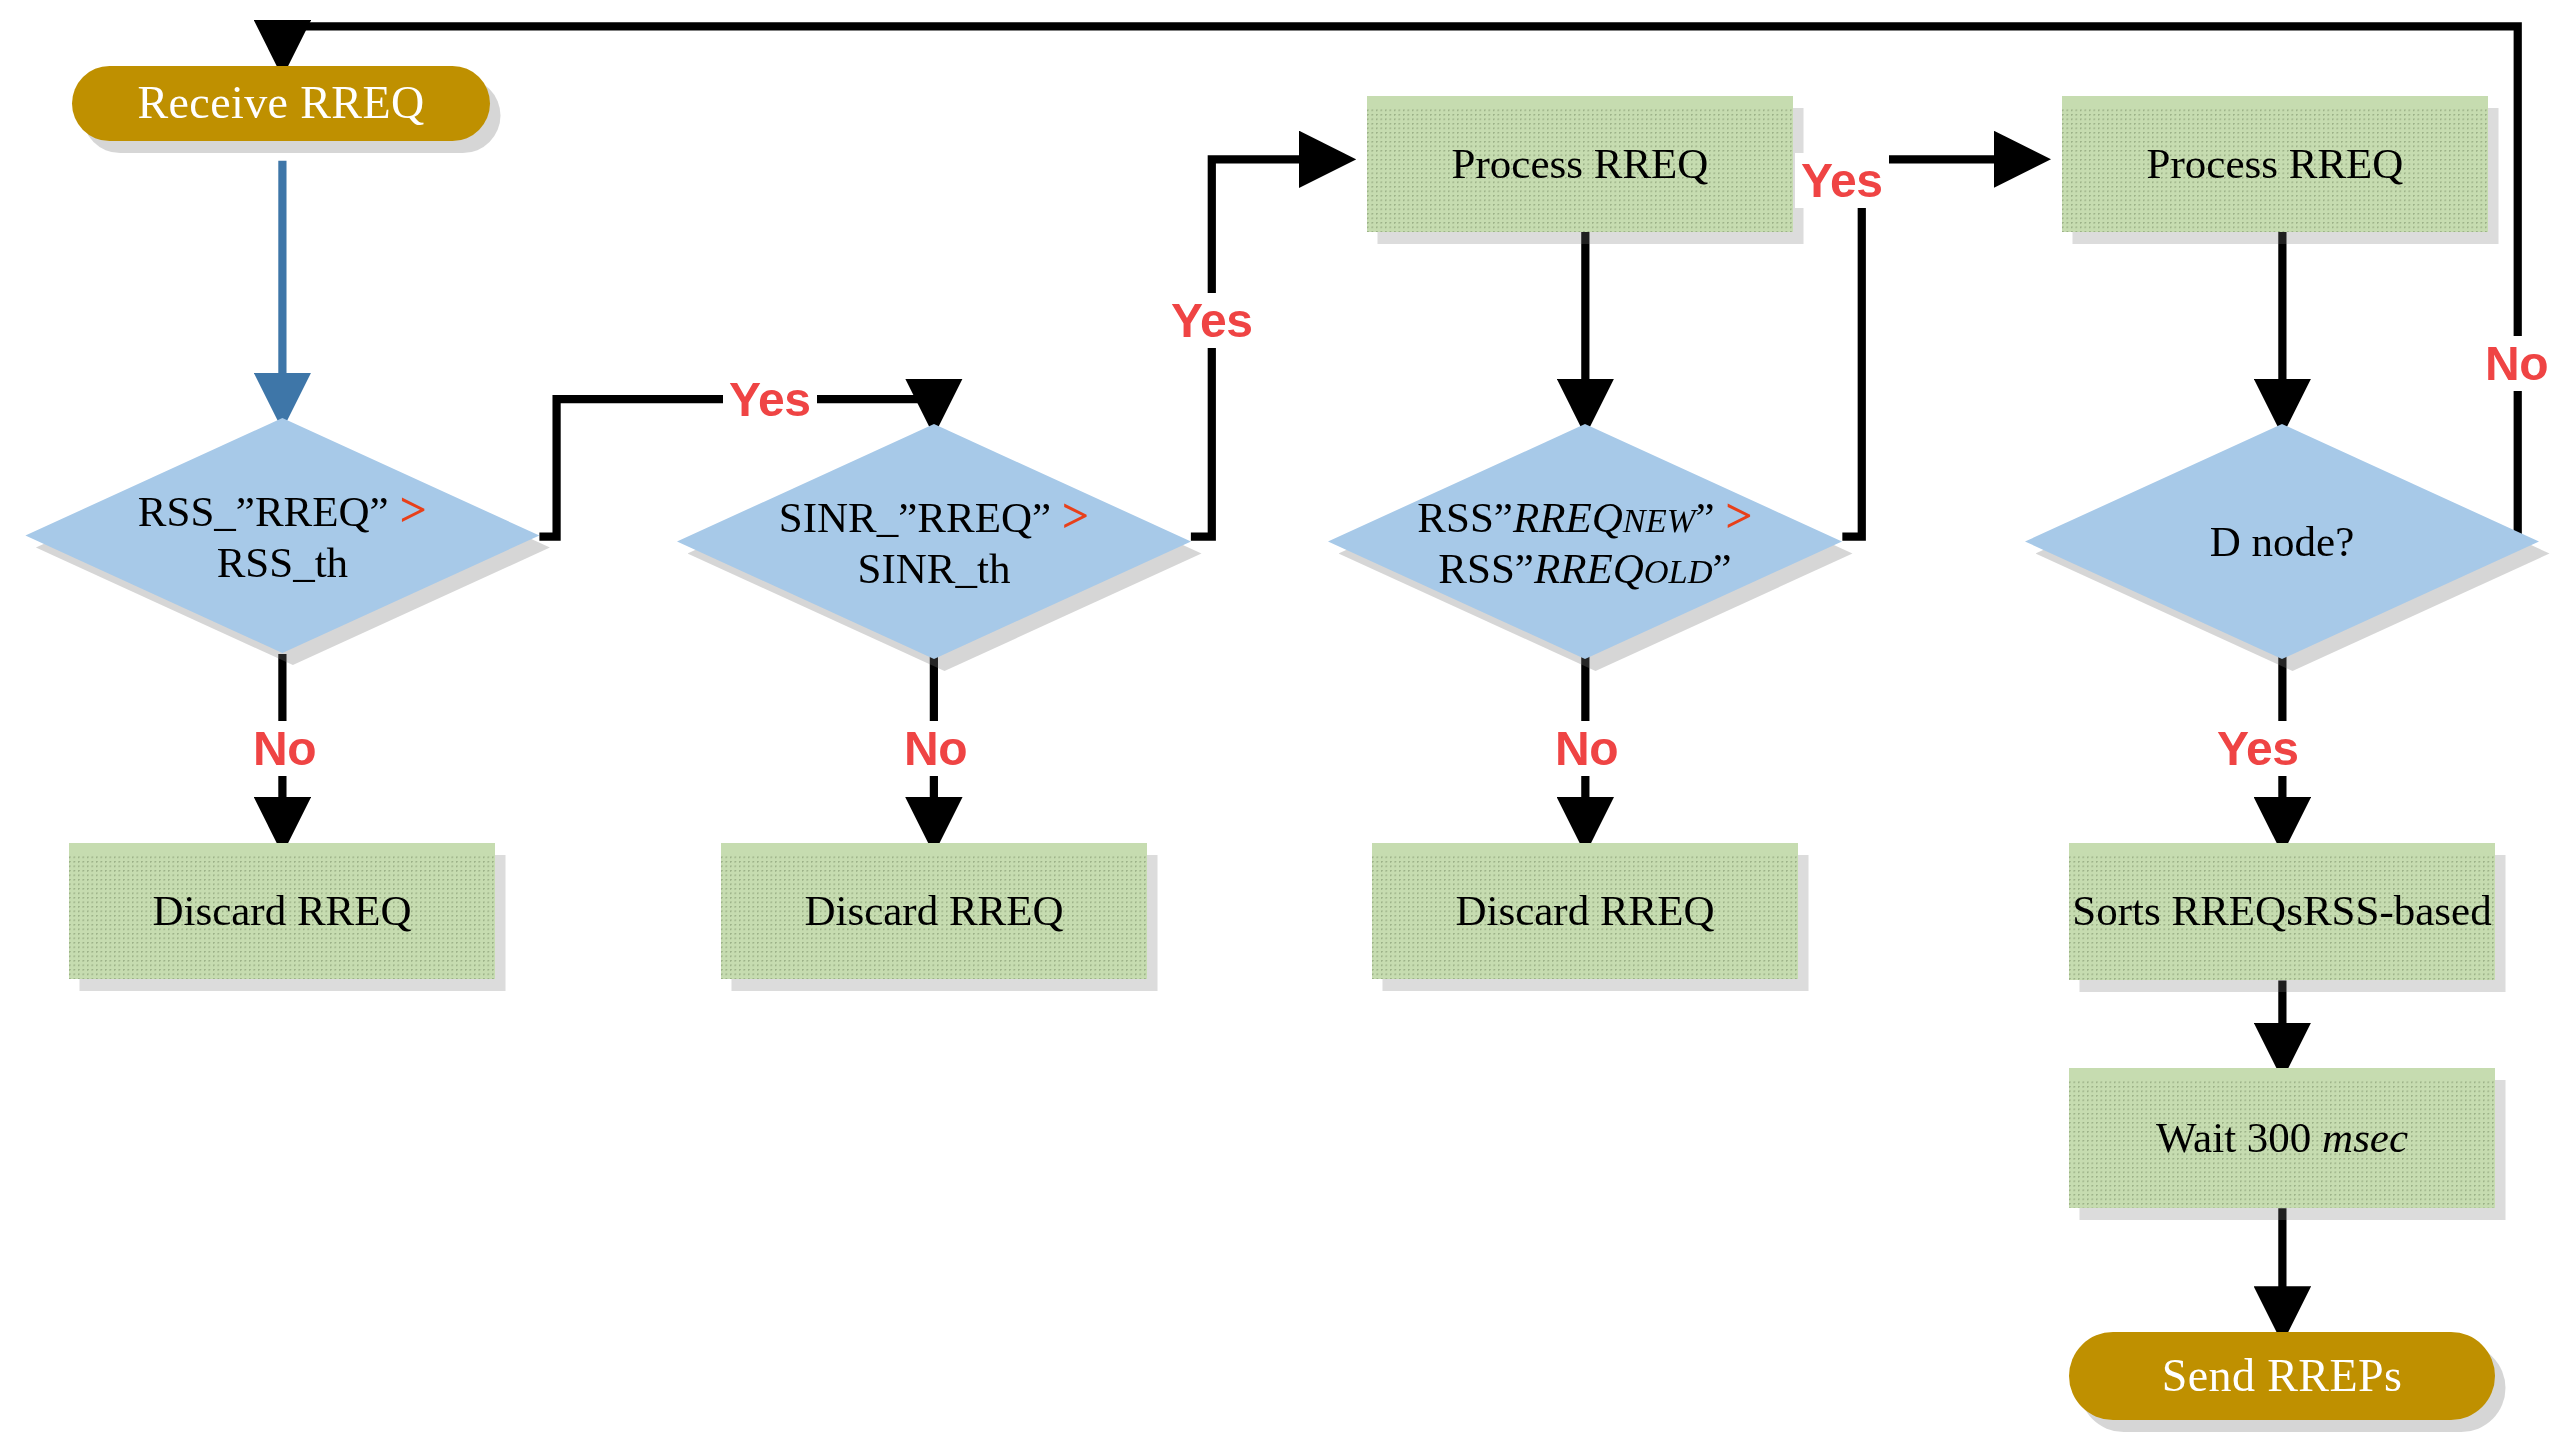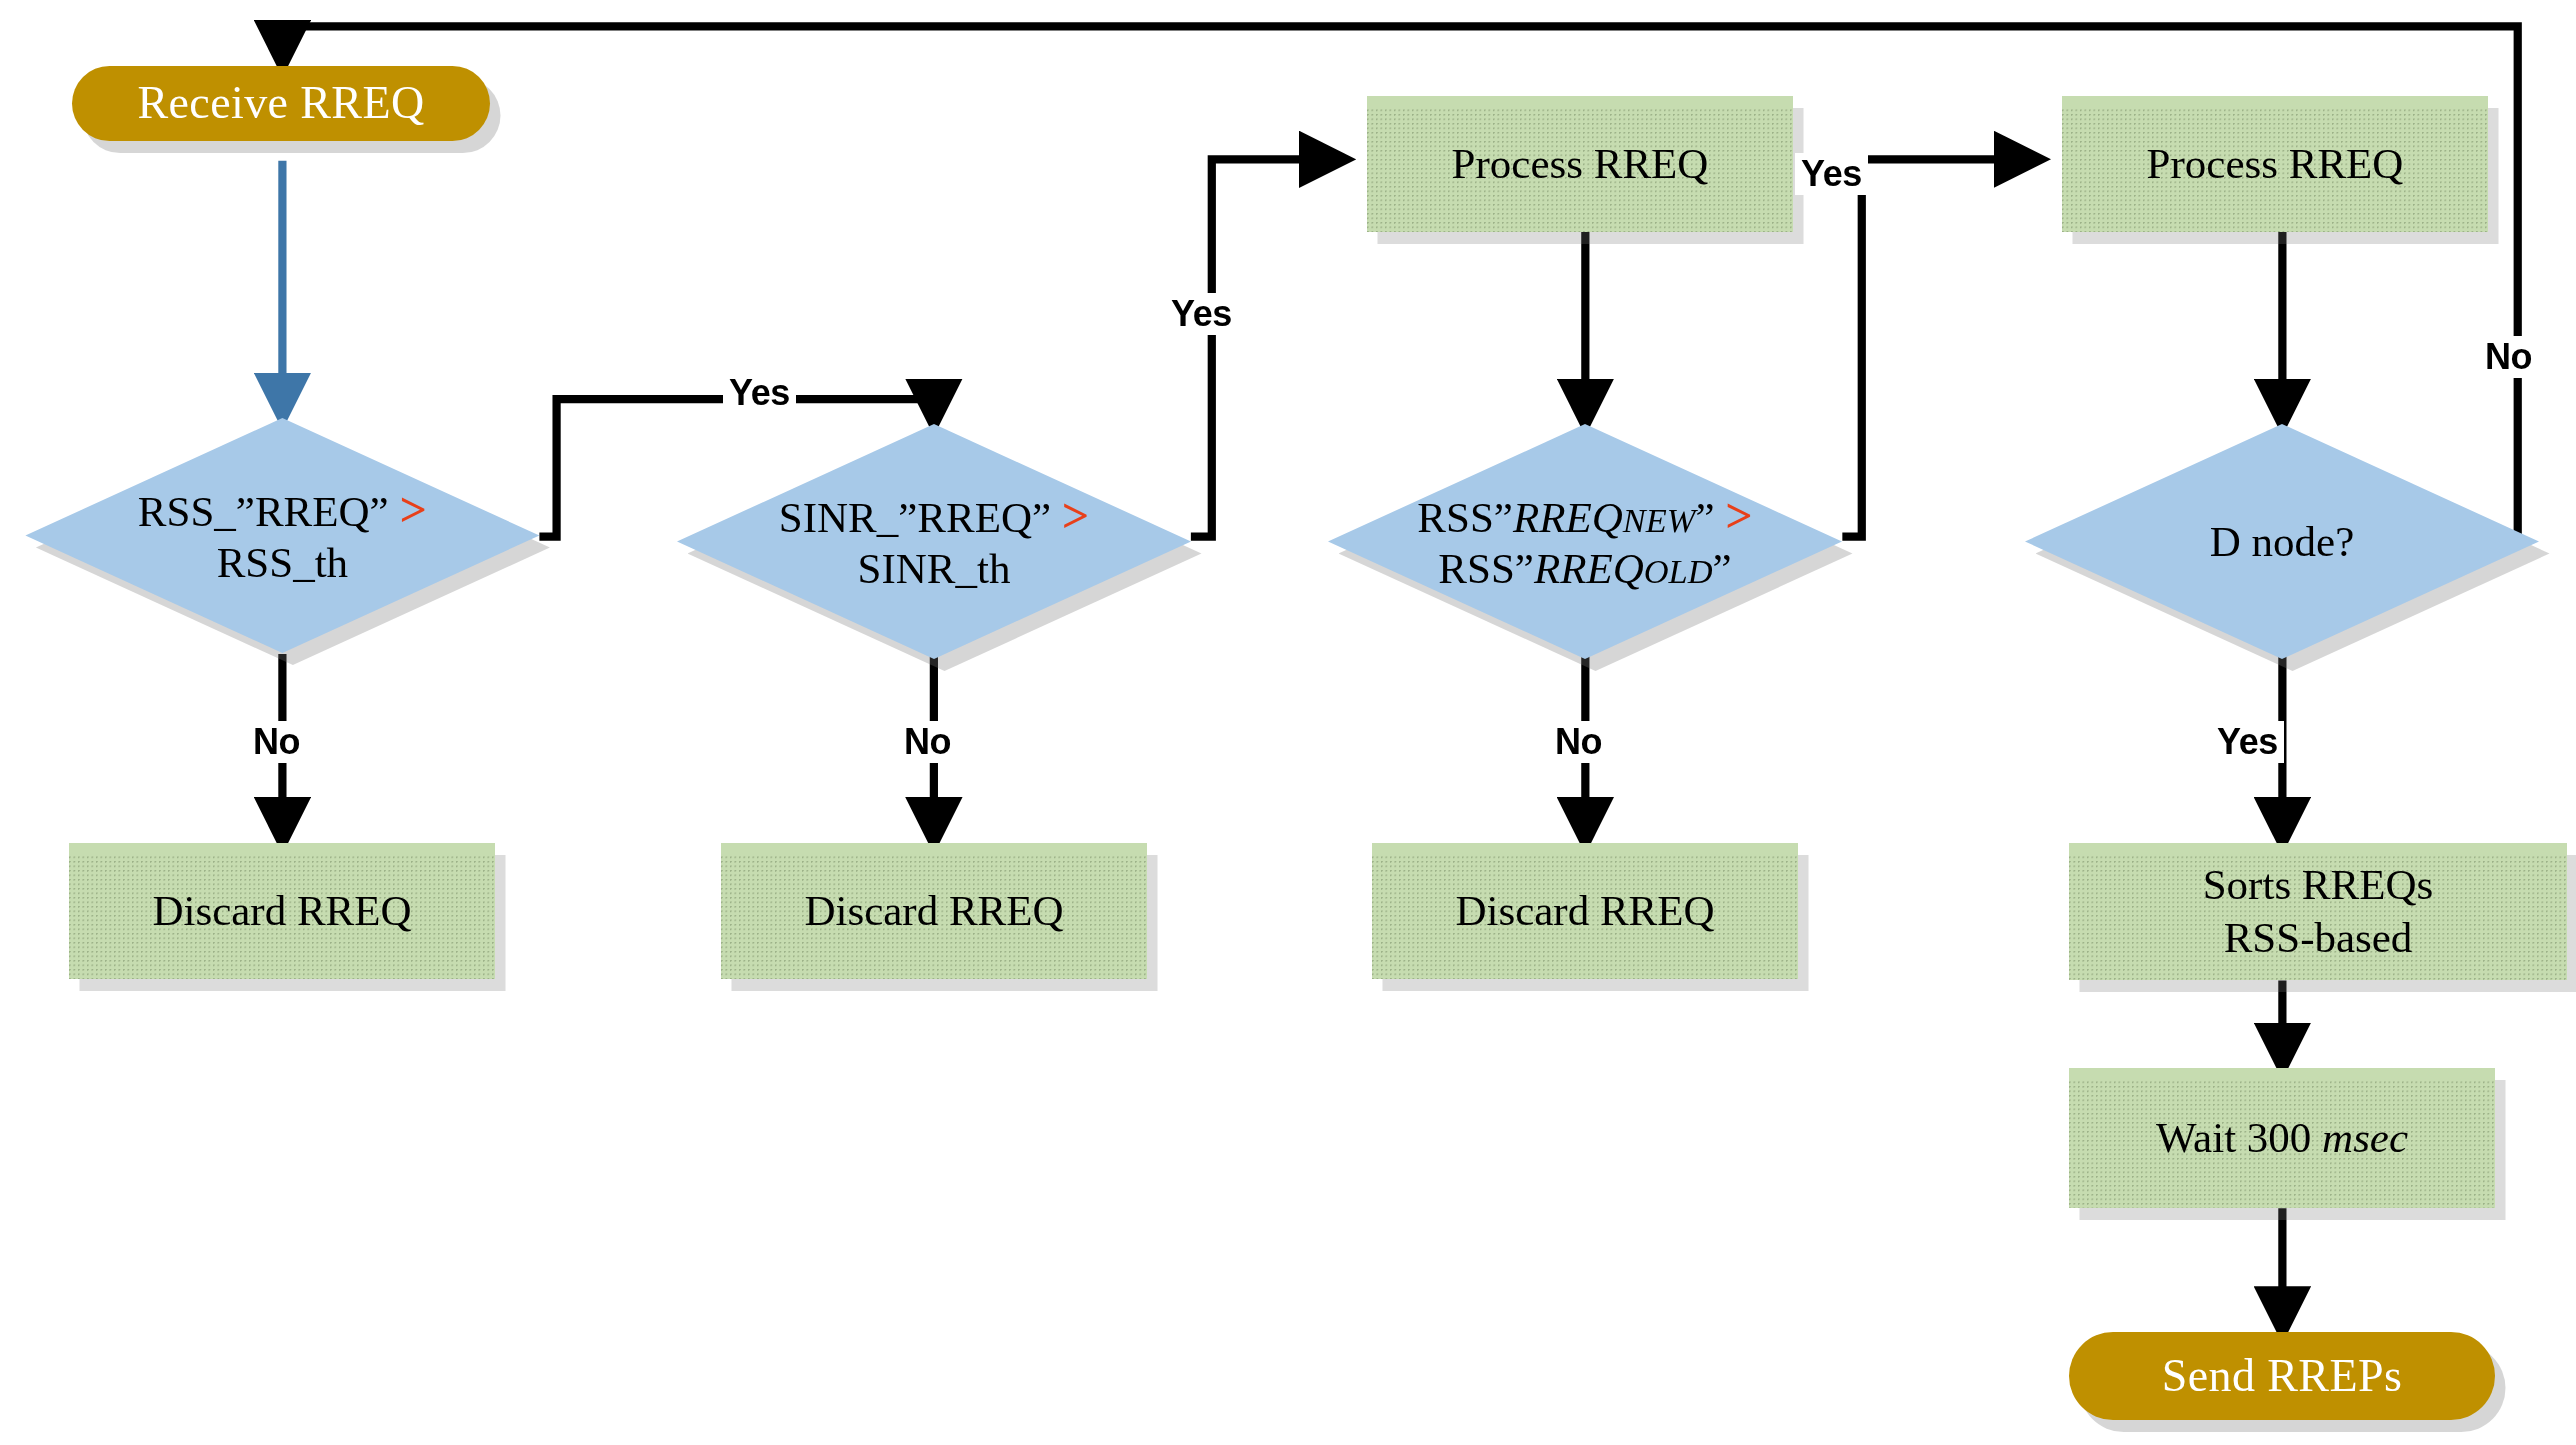--- a/index.html
+++ b/index.html
@@ -105,24 +105,24 @@
     color: #E8401A;
     font-weight: 700;
     font-size: 1.12em;
   }
   .it { font-style: italic; }
   .sc { font-style: italic; font-size: 0.80em; }
 
   
   .elabel {
     position: absolute;
-    color: #000000;
+    color: #ef4444;
     font-family: "Liberation Sans", "DejaVu Sans", sans-serif;
     font-weight: 700;
-    font-size: 36px;
+    font-size: 48px;
     letter-spacing: -0.4px;
     background: #ffffff;
     padding: 0 6px;
     white-space: nowrap;
   }
 </style>
 </head>
 <body>
 
 <div id="stage">
@@ -219,21 +219,21 @@
   <div class="node process" style="left:721px; top:843px; width:426px; height:136px;">
     <span class="toprow"></span>
     <span>Discard RREQ</span>
   </div>
 
   <div class="node process" style="left:1372px; top:843px; width:426px; height:136px;">
     <span class="toprow"></span>
     <span>Discard RREQ</span>
   </div>
 
-  <div class="node process" style="left:2069px; top:843px; width:498px; height:137px; flex-direction:column;">
+  <div class="node process" style="left:2069px; top:843px; width:426px; height:137px; flex-direction:row;">
     <span class="toprow"></span>
     <span>Sorts  RREQs</span>
     <span>RSS-based</span>
   </div>
 
   <div class="node process" style="left:2069px; top:1068px; width:426px; height:140px;">
     <span class="toprow"></span>
     <span><span>Wait 300 </span><span class="it">msec</span></span>
   </div>
 

